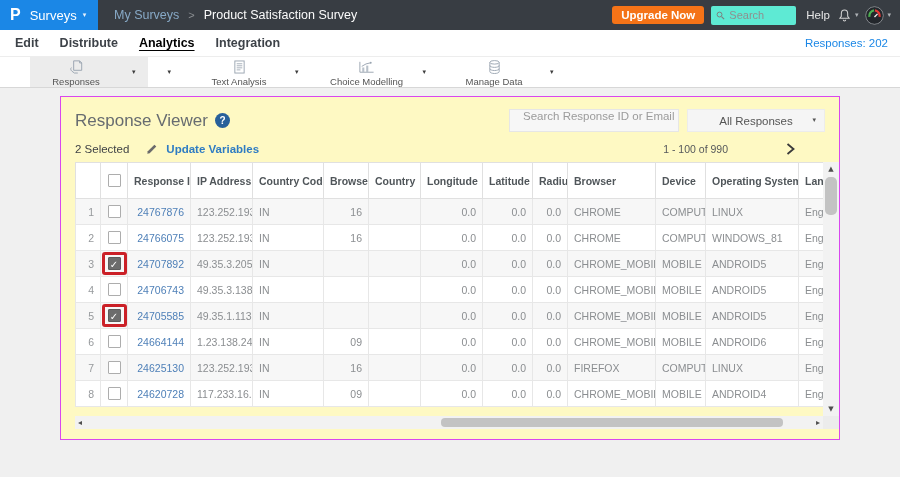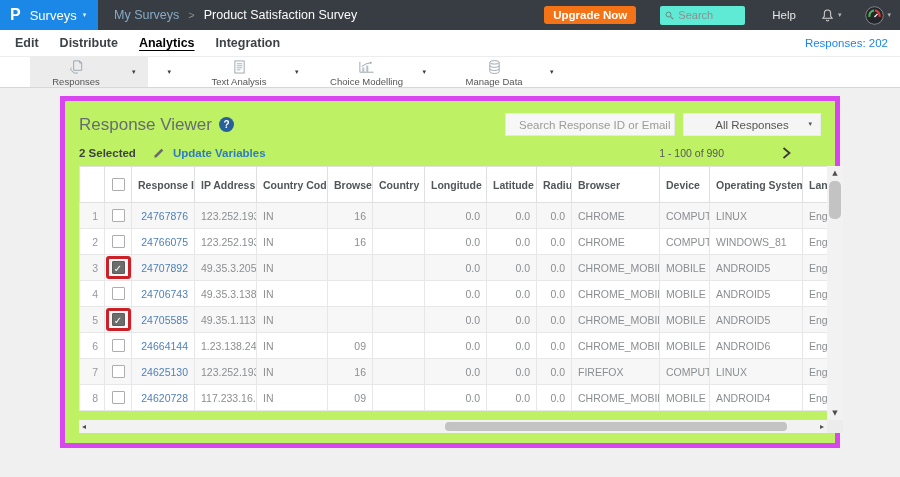--- a/index.html
+++ b/index.html
@@ -12,21 +12,21 @@
   .logo-box { width:98px; background:#1b87e6; color:#fff; display:flex; align-items:center; padding-left:10px; cursor:pointer; }
   .logo-p { font-weight:bold; font-size:16px; line-height:1; transform:scaleY(1.05); }
   .logo-label { font-size:13px; margin-left:9px; }
   .caret { font-family:"DejaVu Sans", sans-serif; font-size:7px; line-height:1; }
   .caret-light { color:#e8f1fb; margin-left:6px; }
   .caret-gray { color:#aeb2b6; margin-left:3px; }
   .crumbs { display:flex; align-items:center; margin-left:16px; gap:9px; }
   .crumb-parent { color:#87a9c6; font-size:12.5px; cursor:pointer; }
   .crumb-sep { color:#8a8e92; font-size:11px; }
   .crumb-current { color:#fbfbfb; font-size:12.5px; }
-  .topbar-right { margin-left:auto; display:flex; align-items:center; gap:24px; padding-right:9px; }
+  .topbar-right { margin-left:auto; display:flex; align-items:center; gap:7px; padding-right:9px; }
   .upgrade-btn { background:#f47317; color:#fff; border:none; font-family:inherit; font-size:11.5px; font-weight:bold; padding:3px 9px; border-radius:3px; cursor:pointer; }
   .top-search { width:85px; height:19px; background:#5eead4; border-radius:2px; display:flex; align-items:center; padding:0 5px; gap:4px; }
   .top-search input { border:none; outline:none; background:transparent; width:62px; font-family:inherit; font-size:11px; color:#444; }
   .top-search input::placeholder { color:#8f8f8f; }
   .help-label { color:#e6e6e6; font-size:11.5px; margin-left:3px; cursor:pointer; }
   .icon-btn { display:flex; align-items:center; cursor:pointer; }
   .avatar { width:19px; height:19px; border-radius:50%; overflow:hidden; display:flex; }
 
   
   .navbar { height:27px; background:#fff; display:flex; align-items:center; padding:0 12px 0 15px; border-bottom:1px solid #ededed; }
@@ -37,32 +37,32 @@
   
   .toolbar { height:31px; background:#fff; border-bottom:1px solid #d7d7d7; display:flex; align-items:stretch; padding-left:30px; }
   .tool-group { display:flex; align-items:center; margin-right:10px; cursor:pointer; }
   .tool-group.active { background:#ececec; }
   .tool-main { width:92px; display:flex; flex-direction:column; align-items:center; justify-content:center; gap:1px; padding-top:2px; }
   .tool-label { font-size:9.5px; color:#555; white-space:nowrap; }
   .tool-caret { font-family:"DejaVu Sans", sans-serif; font-size:7px; color:#3c3c3c; margin:0 12px 0 10px; }
 
   
   .page { height:389px; padding-top:8px; }
-  .card { width:780px; margin-left:60px; background:#bef264; border:5px solid #d946ef; padding-bottom:10px; }
+  .card { width:780px; margin-left:60px; background:#fef9c3; border:1px solid #d946ef; padding-bottom:10px; }
   .card-header { display:flex; align-items:center; padding:12px 14px 6px 14px; }
   .panel-title { font-size:17px; color:#676c70; }
   .help-badge { width:15px; height:15px; border-radius:50%; background:#28609a; color:#fff; font-size:10px; font-weight:bold; display:flex; align-items:center; justify-content:center; margin-left:7px; cursor:pointer; }
-  .panel-search { margin-left:auto; width:170px; height:23px; background:#f7f7f7; border:1px solid #e6e6e6; display:flex; align-items:center; padding:0 7px; gap:6px; }
+  .panel-search { margin-left:auto; width:170px; height:23px; background:#f7f7f7; border:1px solid #e6e6e6; display:flex; align-items:flex-start; padding:0 7px; gap:6px; }
   .panel-search input { border:none; outline:none; background:transparent; flex:1; font-family:inherit; font-size:11.5px; color:#555; }
   .panel-search input::placeholder { color:#9b9b9b; }
   .filter-select { width:138px; height:23px; background:#f5f5f5; border:1px solid #ececec; margin-left:8px; display:flex; align-items:center; justify-content:center; position:relative; font-size:11.5px; color:#555; cursor:pointer; }
   .filter-select .caret { position:absolute; right:8px; color:#555; }
 
   .selection-row { display:flex; align-items:center; padding:5px 14px 7px 14px; }
-  .sel-count { font-size:11.5px; font-weight:bold; color:#3f4245; }
+  .sel-count { font-size:11.5px; font-weight:normal; color:#3f4245; }
   .annotation-box { margin-left:27px; border:3px solid #cb2027; border-radius:6px; padding:2px 3px; }
   .delete-btn { display:flex; align-items:center; gap:8px; background:#eaeaea; border:1px solid #c9c9c9; border-radius:2px; padding:4px 13px; font-family:inherit; font-size:11.5px; color:#4a4d50; cursor:pointer; }
   .update-btn { margin-left:17px; display:flex; align-items:center; gap:8px; font-size:11.5px; font-weight:bold; color:#2e7cc3; cursor:pointer; }
   .pager { margin-left:auto; display:flex; align-items:center; gap:58px; padding-right:30px; }
   .pager-range { font-size:10.5px; color:#55585b; }
   .pager-next { cursor:pointer; display:flex; align-items:center; }
 
   
   .table-zone { margin-left:14px; display:grid; grid-template-columns:748px 16px; grid-template-rows:254px 13px; }
   .tbl-clip { overflow:hidden; width:748px; height:254px; }

